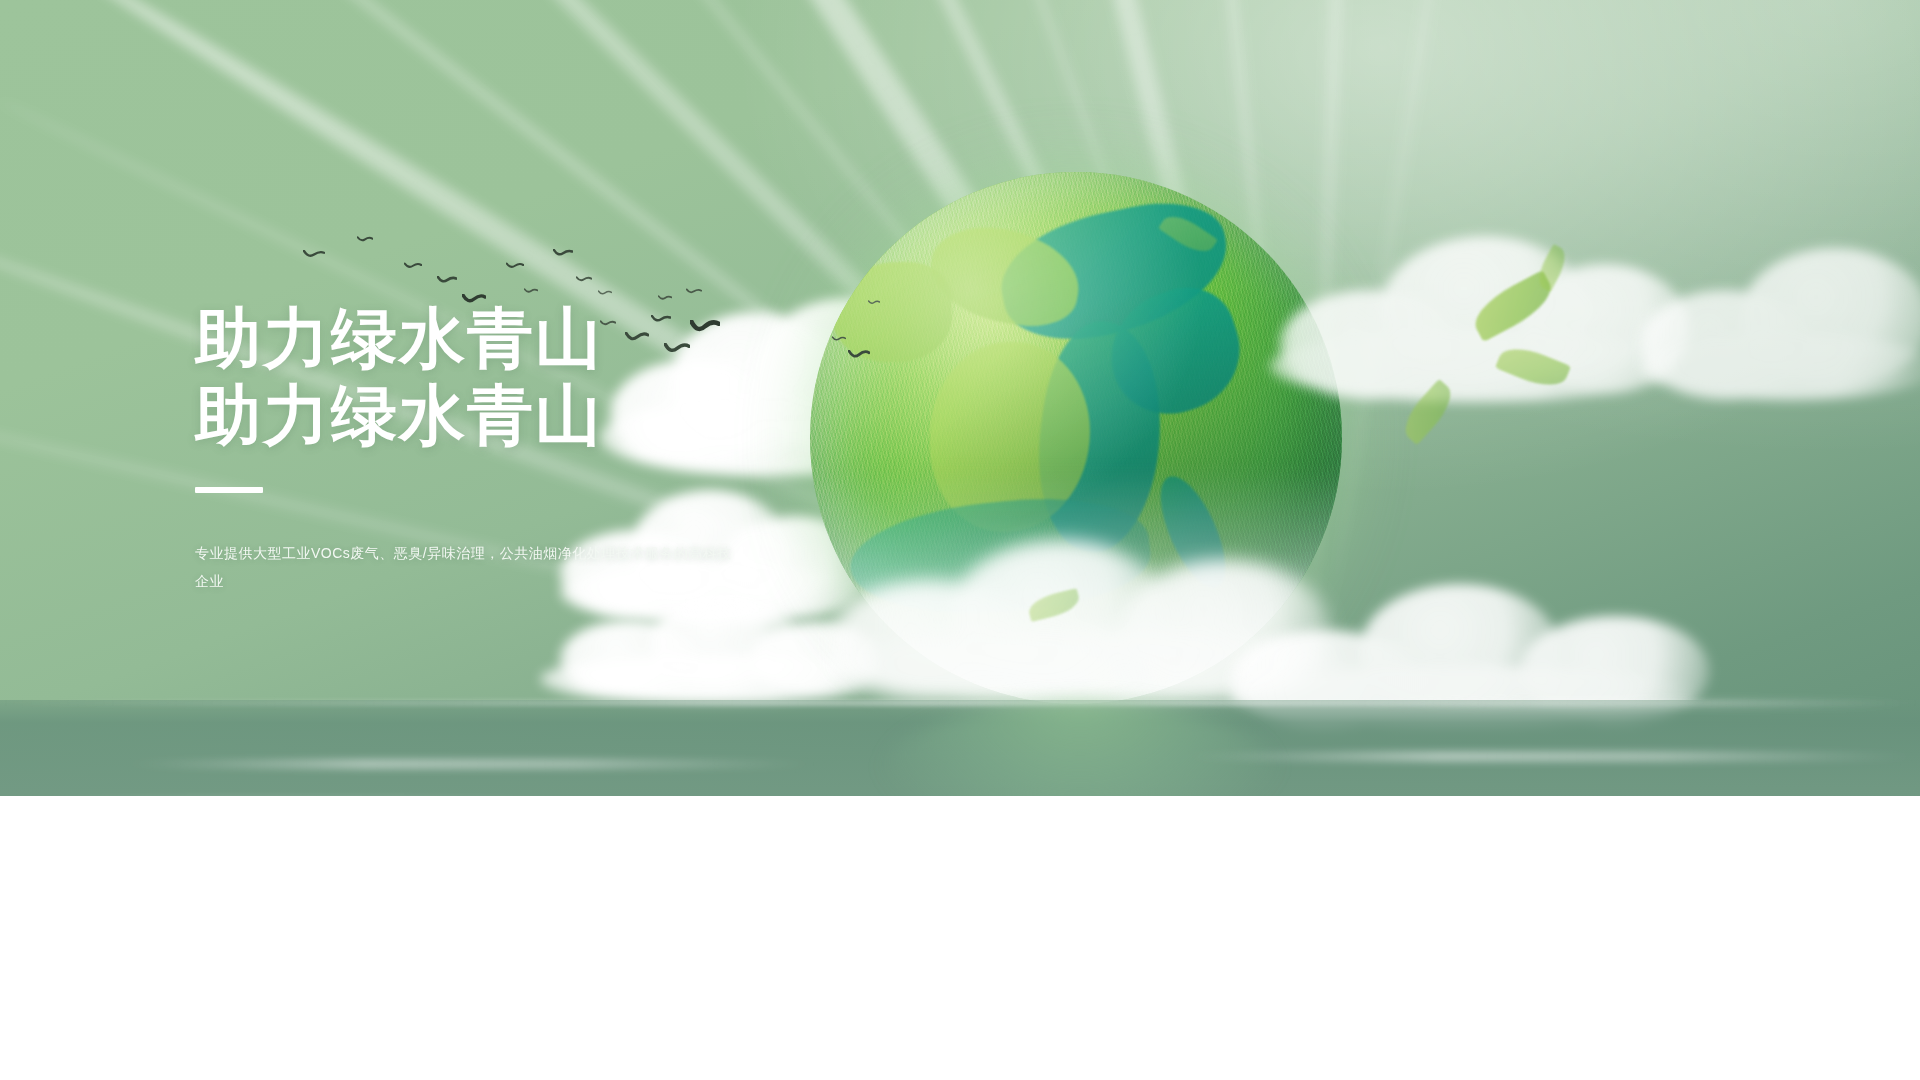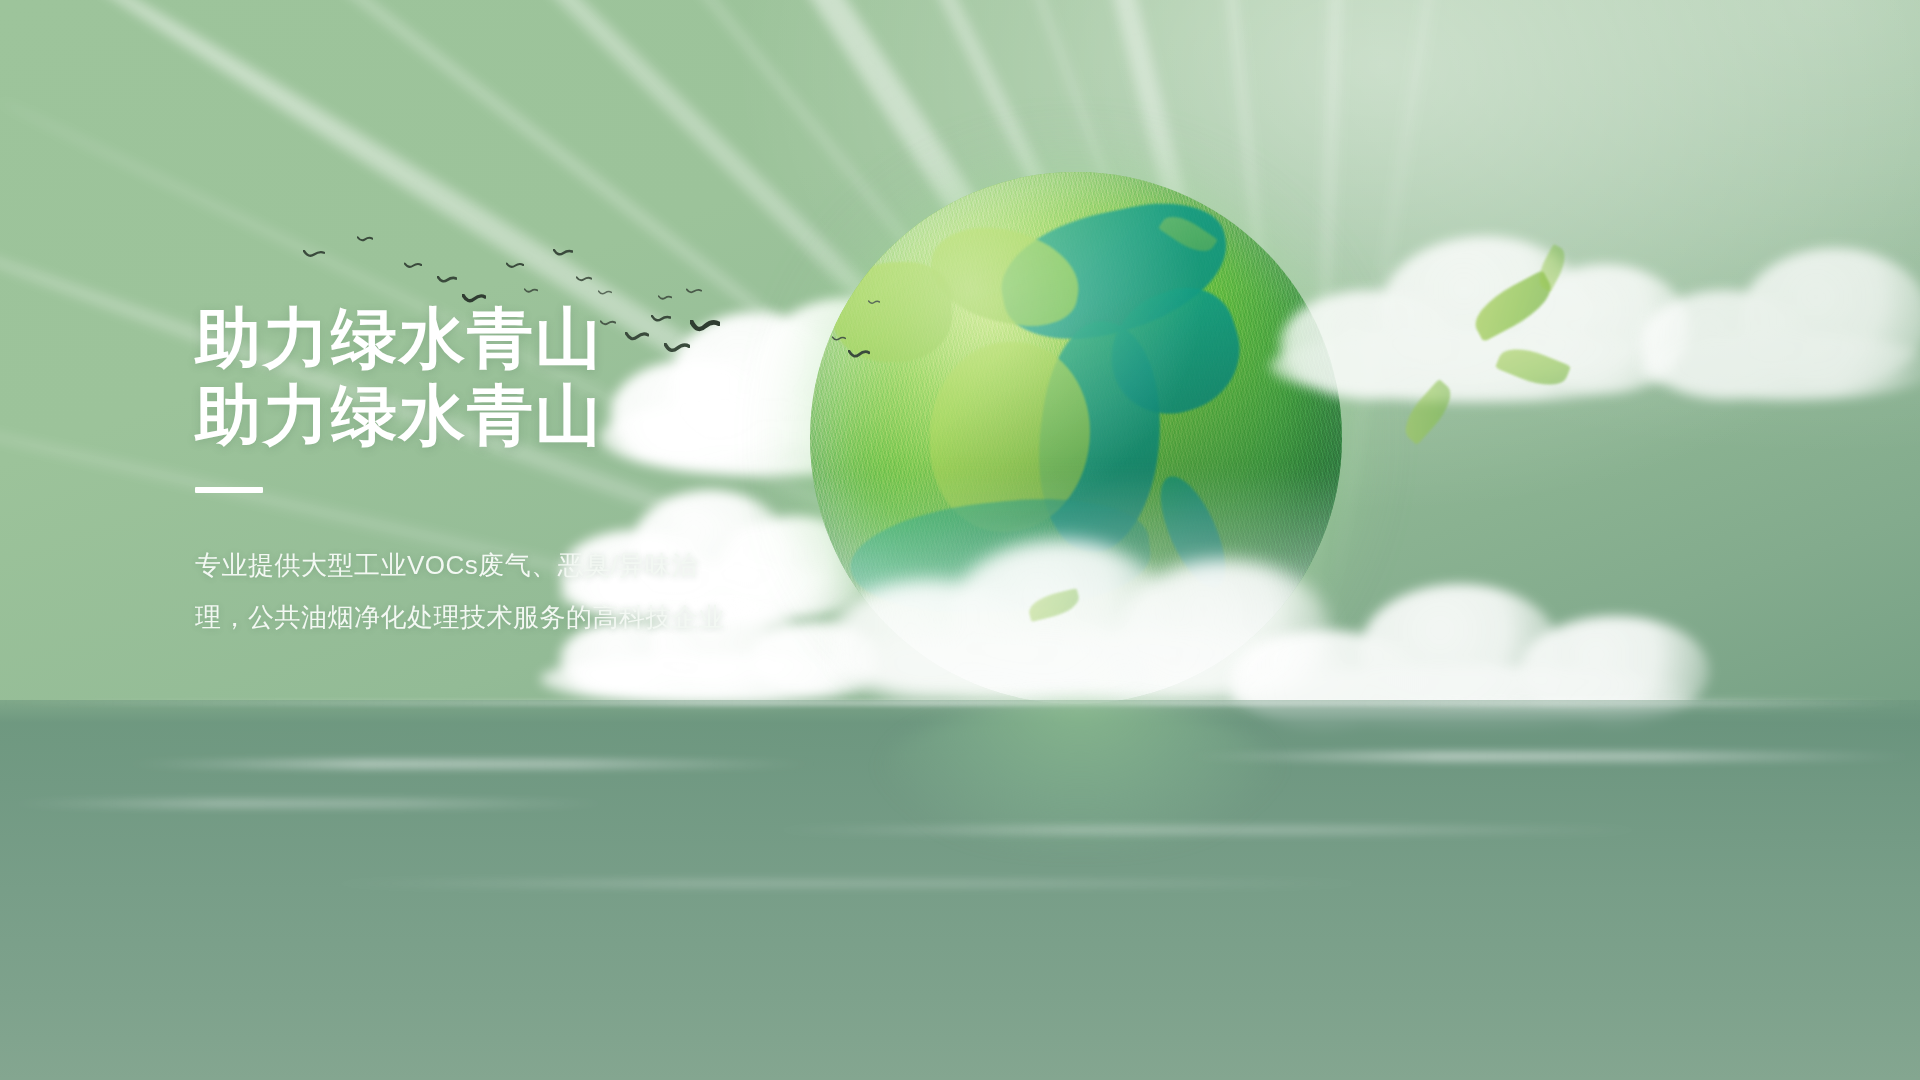--- a/index.html
+++ b/index.html
@@ -4,21 +4,21 @@
 <title>Banner</title>
 <style>
   * { margin:0; padding:0; box-sizing:border-box; }
   html,body{
     width:1920px; height:1080px; overflow:hidden;
     font-family:"Liberation Sans","DejaVu Sans",sans-serif;
   }
 
   .stage{
     position:relative;
-    width:1920px; height:1080px;
+    width:1920px; height:796px;
     overflow:hidden;
     background:
       linear-gradient(160deg,#9dc49b 0%, #9cc39a 26%, #93bb96 48%, #83ab8d 68%, #6f9a80 86%, #66917a 100%);
   }
 
   
   .sky-haze{
     position:absolute; inset:0;
     background:
       radial-gradient(900px 620px at 72% 6%, rgba(255,255,255,.42) 0%, rgba(255,255,255,.16) 42%, rgba(255,255,255,0) 72%),
@@ -153,21 +153,21 @@
     letter-spacing:2px;
     text-shadow:0 2px 10px rgba(60,100,70,.20);
     white-space:nowrap;
   }
   .rule{
     width:68px; height:6px; background:#ffffff;
     margin-top:34px; margin-bottom:46px; border-radius:1px;
   }
   .desc{
     color:#f3f8f3;
-    font-size:26px;
+    font-size:14px;
     line-height:2.0;
     letter-spacing:.5px;
     max-width:540px;
     text-shadow:0 1px 6px rgba(50,90,65,.22);
   }
 </style>
 </head>
 <body>
 
 <div class="stage">

